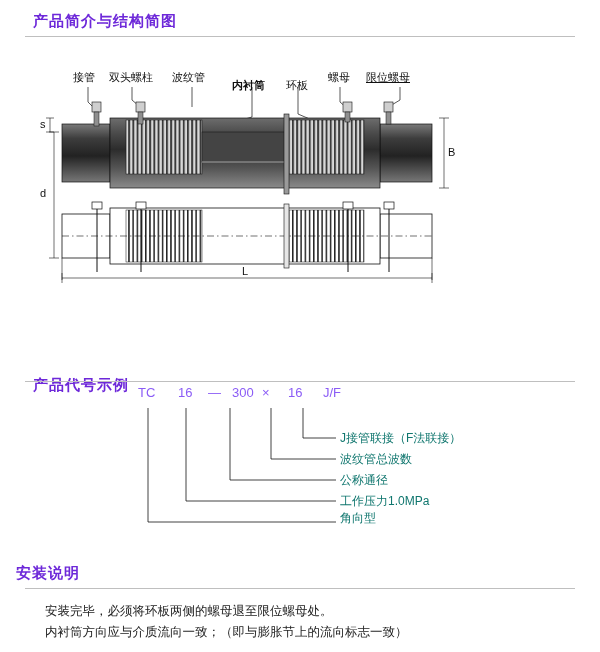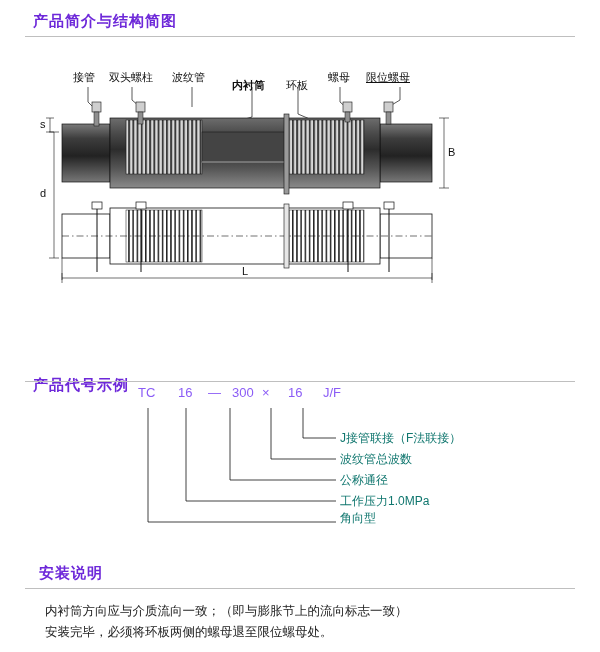--- a/index.html
+++ b/index.html
@@ -19,21 +19,21 @@
   .section-title {
     position: absolute;
     font-size: 15px;
     font-weight: bold;
     color: #6d28d9;
     letter-spacing: 1px;
     white-space: nowrap;
   }
   #title-1 { left: 33px; top: 12px; }
   #title-2 { left: 33px; top: 376px; }
-  #title-3 { left: 39px; top: 564px; }
+  #title-3 { left: 16px; top: 564px; }
 
   .title-underline {
     position: absolute;
     left: 25px;
     width: 550px;
     height: 1px;
     background: #bfbfbf;
   }
   #ul-1 { top: 36px; }
   #ul-2 { top: 381px; }
@@ -259,15 +259,15 @@
   <div class="code-token" style="left:283px; top:-5px;">J/F</div>
 
   <div class="code-desc" style="left:300px; top:40px;">J接管联接（F法联接）</div>
   <div class="code-desc" style="left:300px; top:61px;">波纹管总波数</div>
   <div class="code-desc" style="left:300px; top:82px;">公称通径</div>
   <div class="code-desc" style="left:300px; top:103px;">工作压力1.0MPa</div>
   <div class="code-desc" style="left:300px; top:120px;">角向型</div>
 </div>
 
 <div id="install-notes">
+  <div>安装完毕，必须将环板两侧的螺母退至限位螺母处。</div>
   <div>内衬筒方向应与介质流向一致；（即与膨胀节上的流向标志一致）</div>
-  <div>安装完毕，必须将环板两侧的螺母退至限位螺母处。</div>
 </div>
 
 </body></html>

